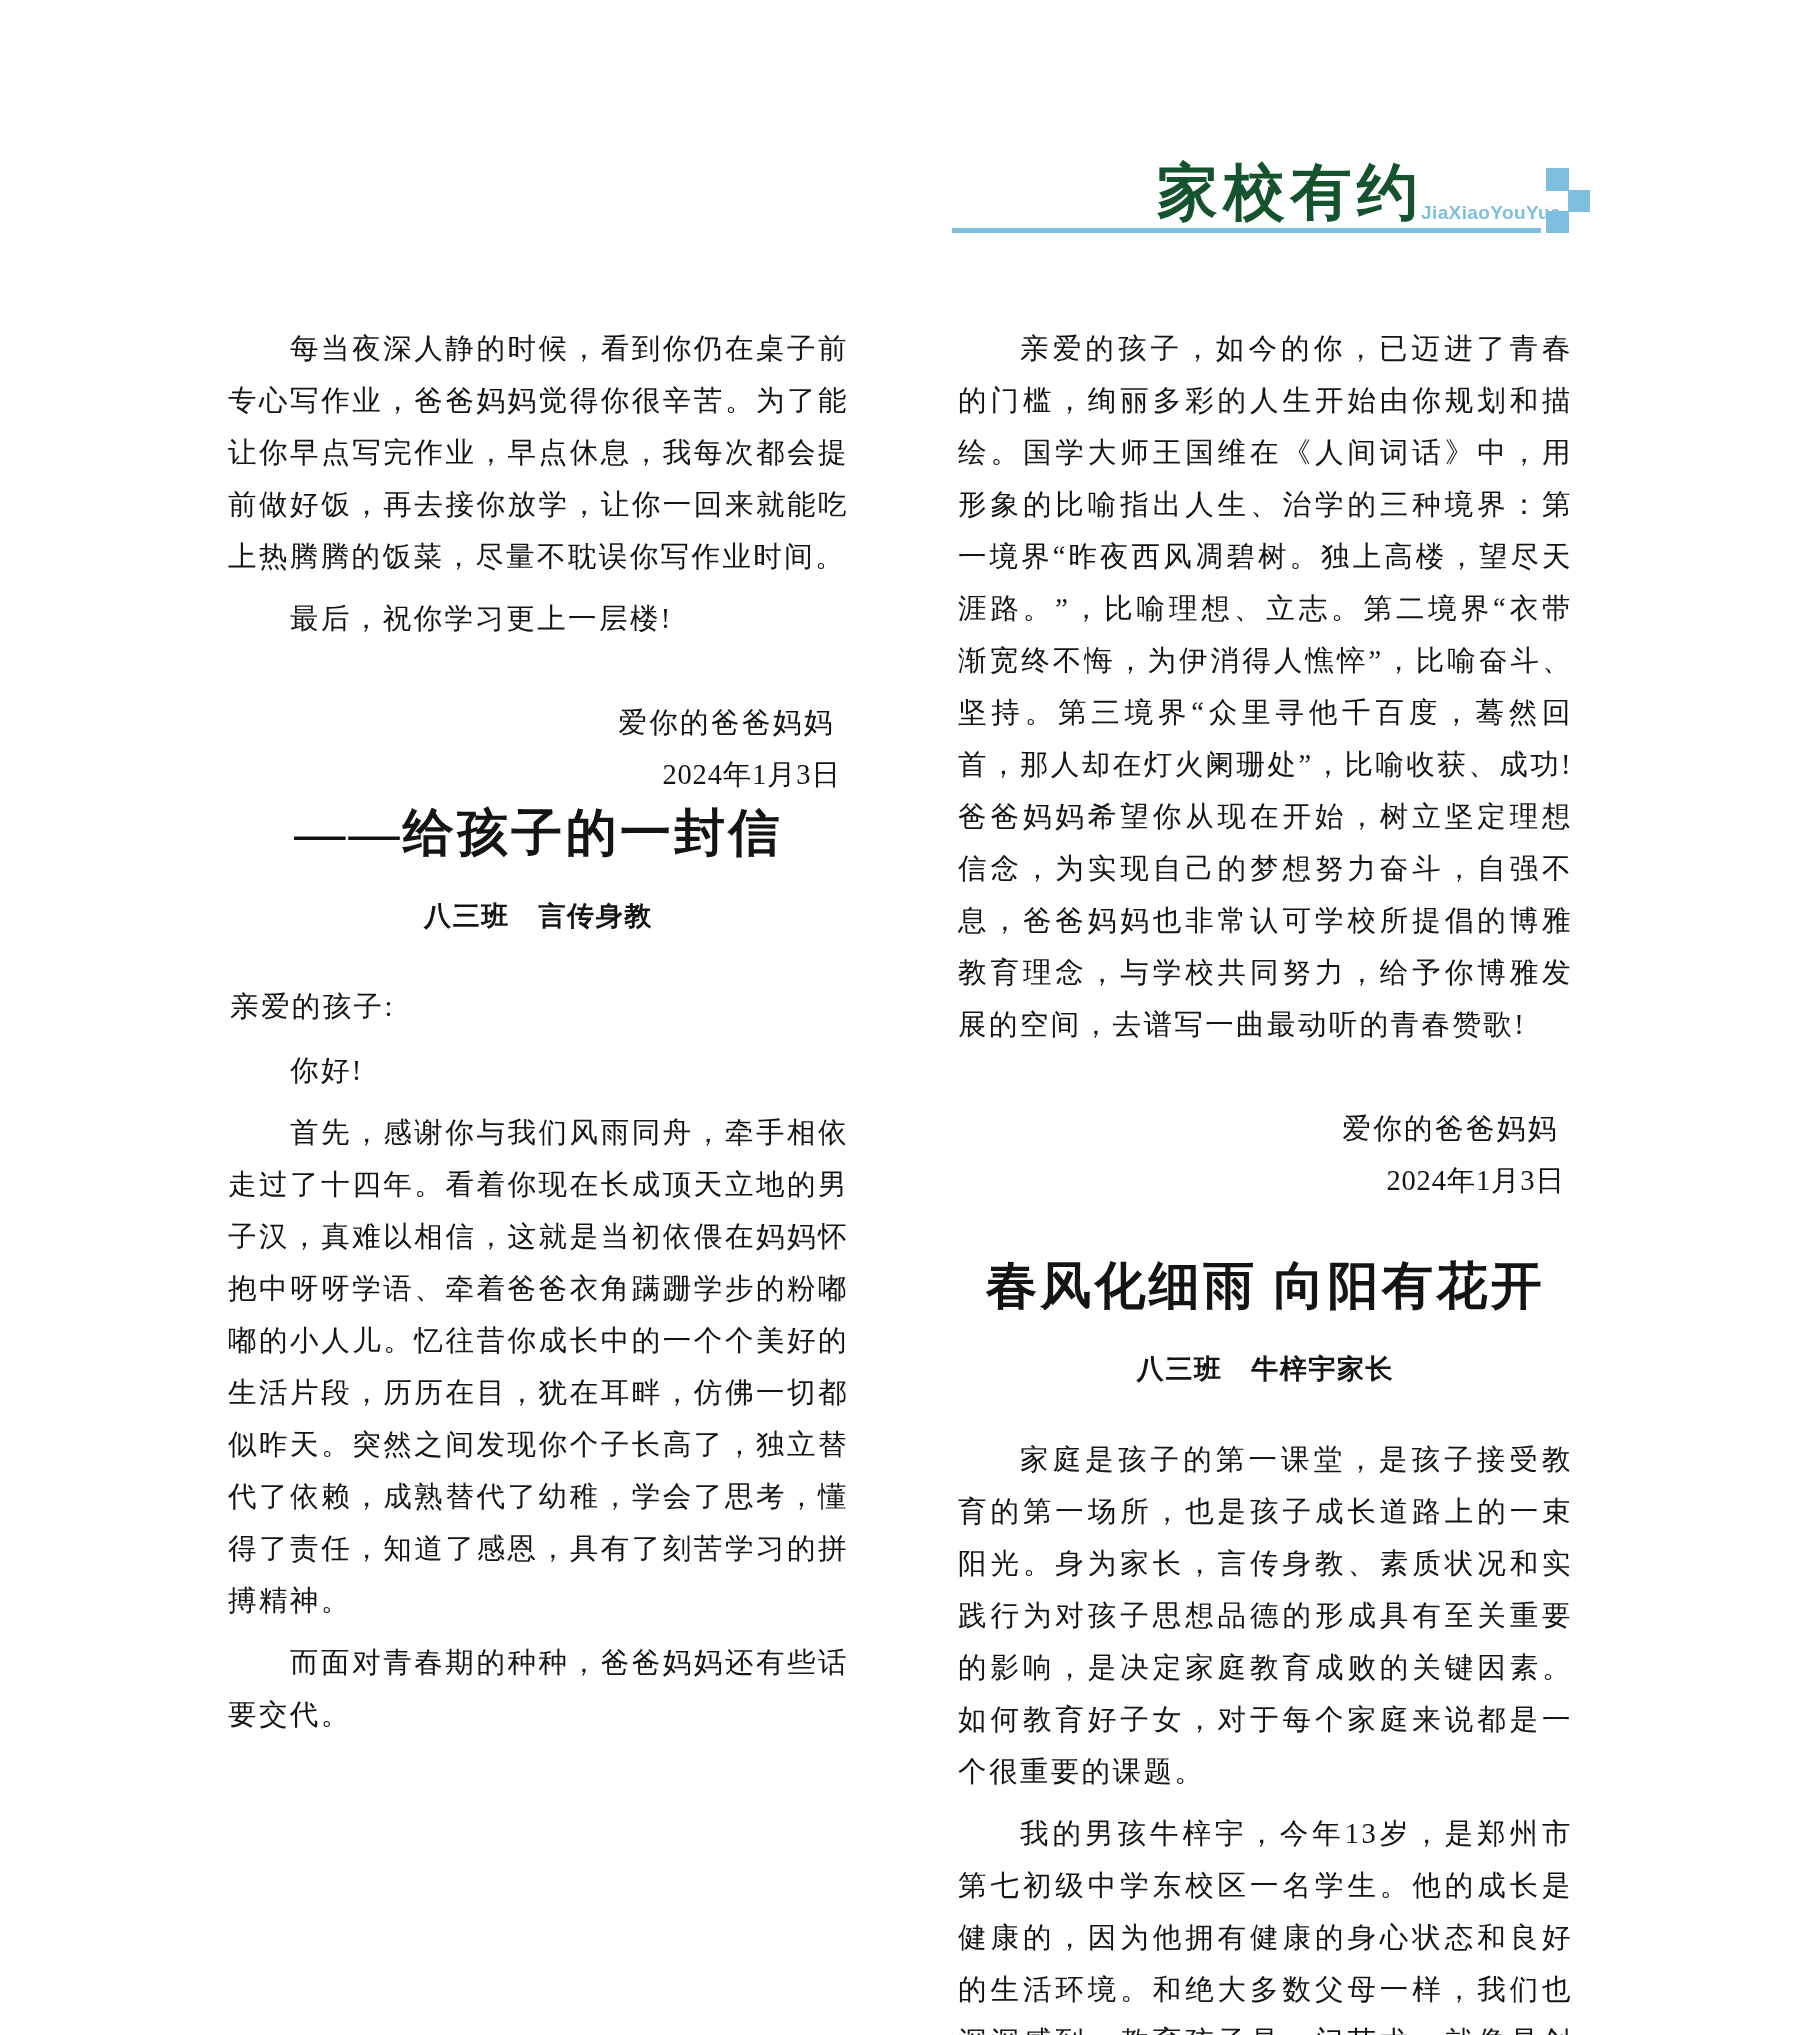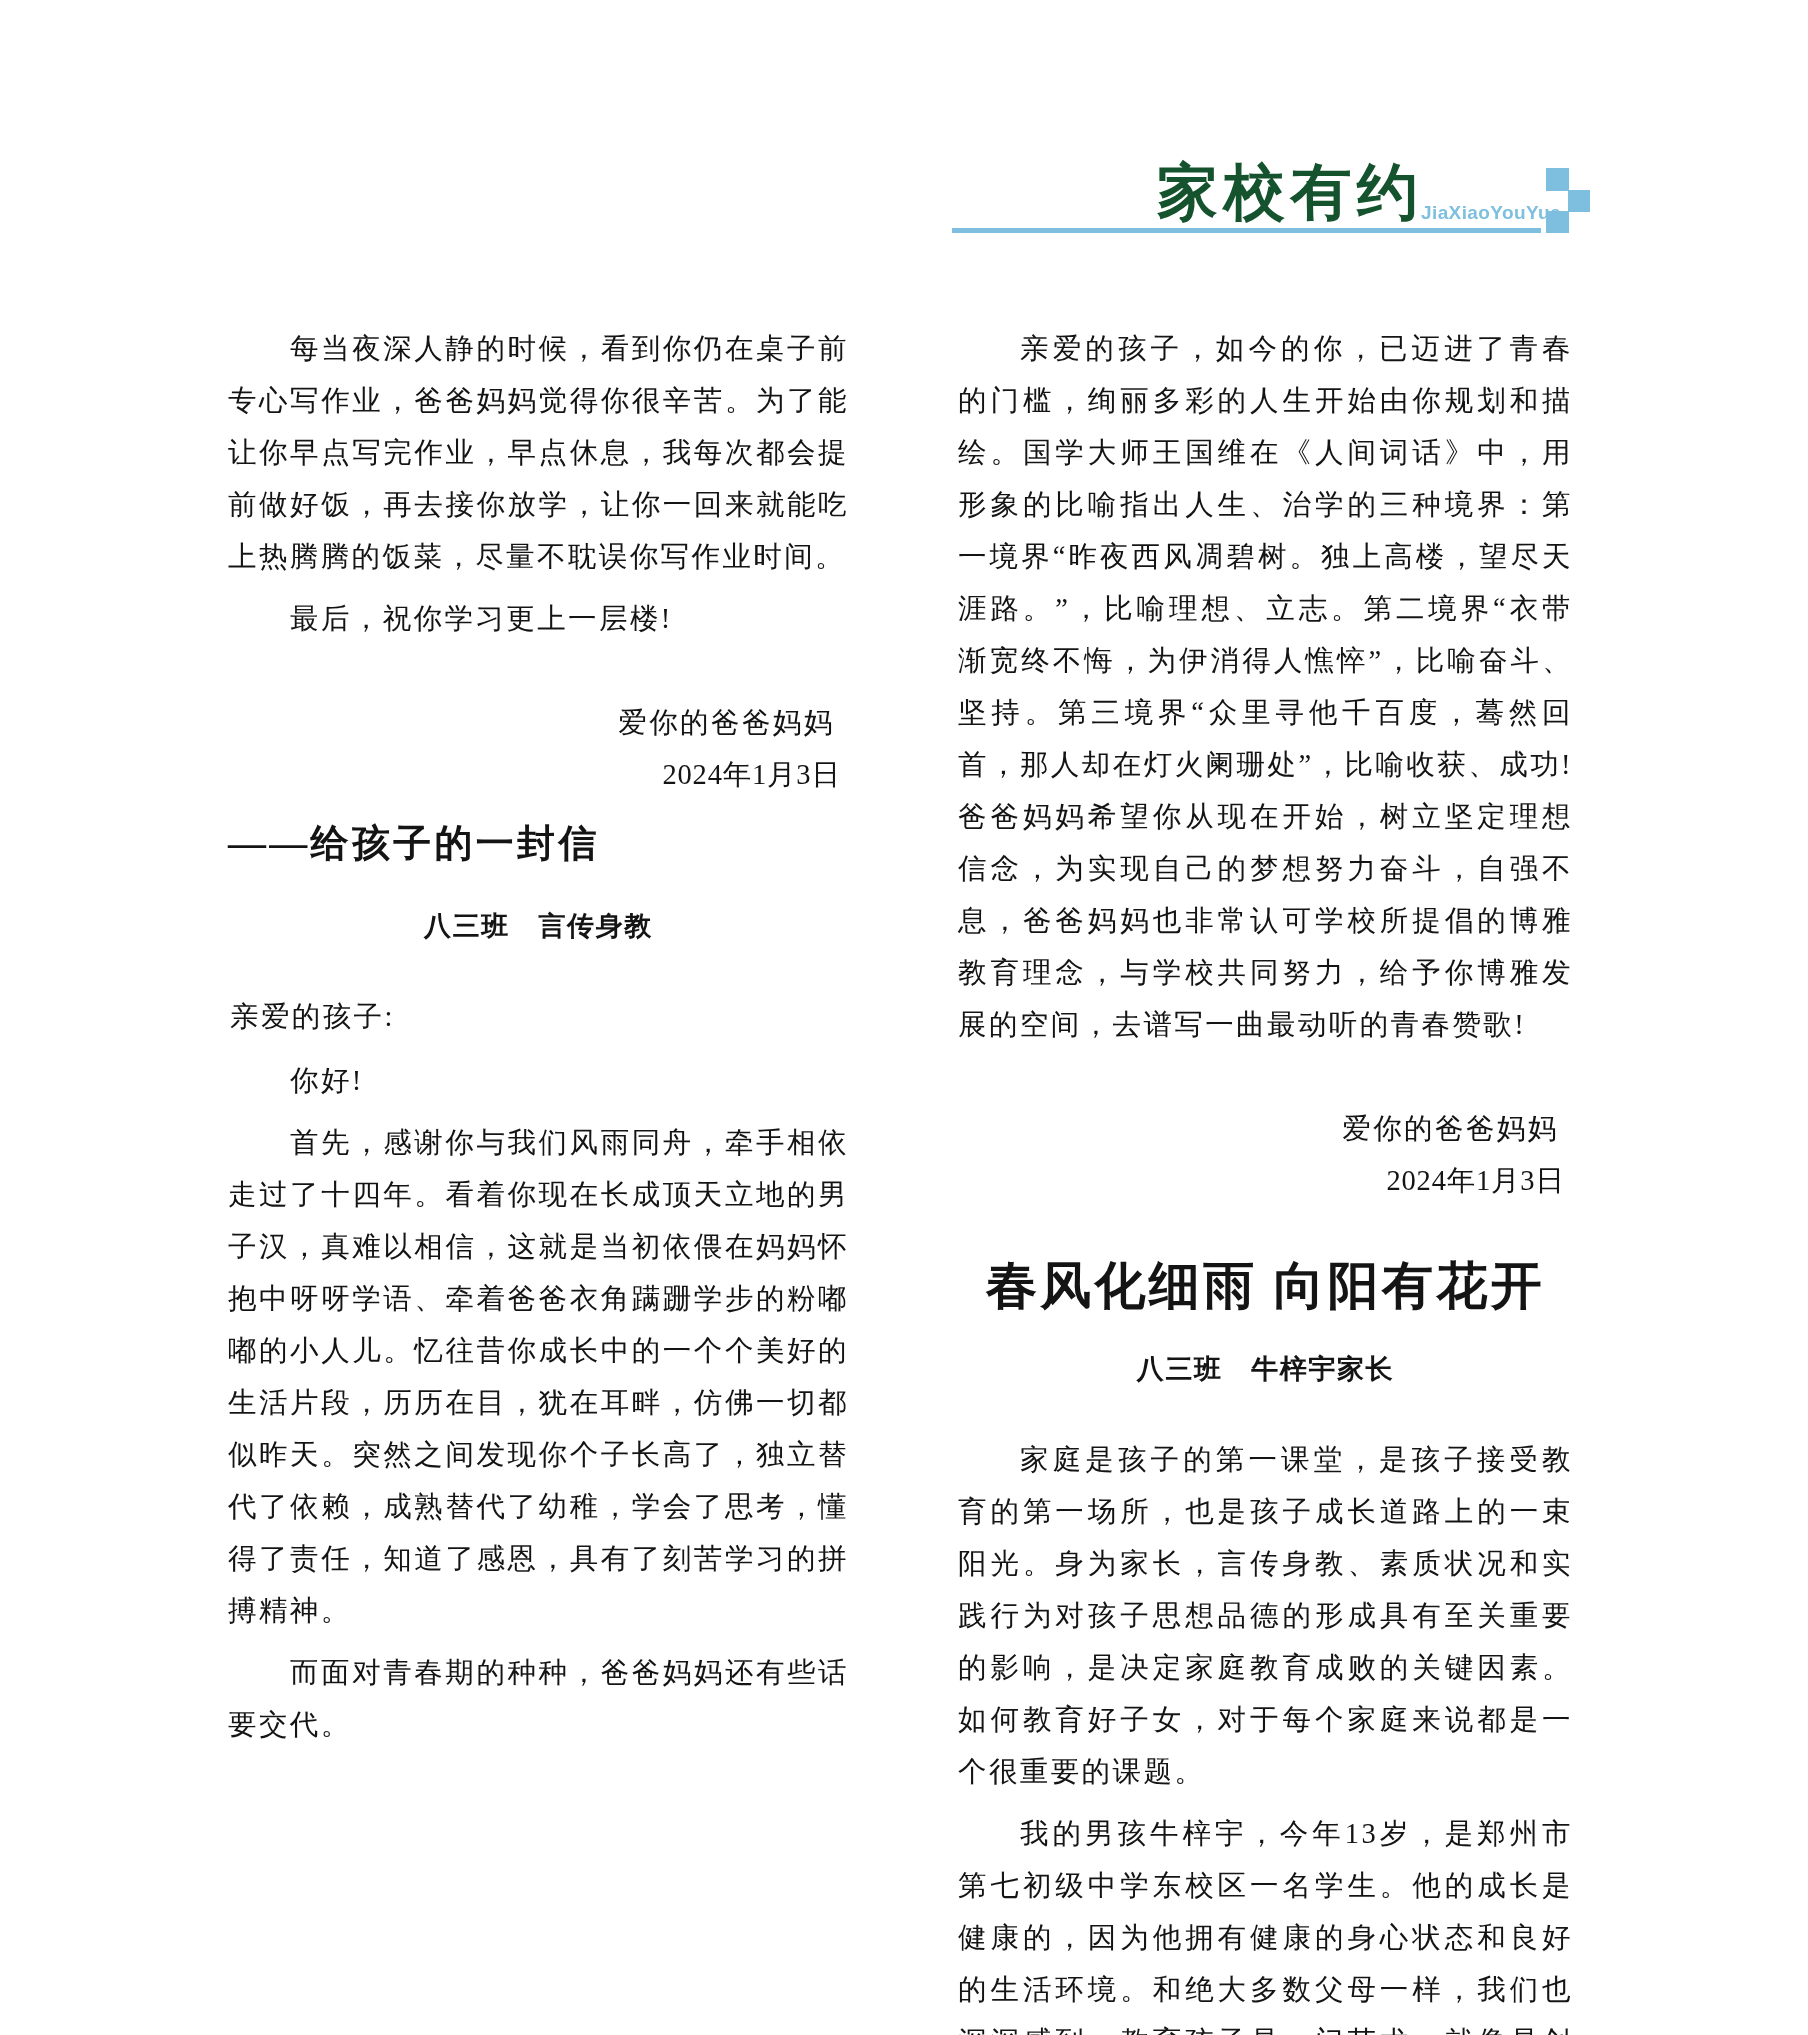--- a/index.html
+++ b/index.html
@@ -44,21 +44,21 @@
   p.flush { margin:12px; text-indent:0; }
 
   .sig-name { margin:52px 0 0 0; text-align:right; padding-right:24.4px; letter-spacing:2.4px; }
   .sig-date { margin:0; text-align:right; padding-right:18.3px; letter-spacing:0.8px; }
 
   .art-title {
     margin:47px 0 0 0; text-align:center;
     font-size:51px; line-height:64px; font-weight:bold;
     letter-spacing:3.3px; text-indent:0;
   }
-  .art-title2 { margin:10px; text-align:left; font-size:38px; line-height:64px; font-weight:bold; letter-spacing:3.3px; }
+  .art-title2 { margin:0; text-align:center; font-size:51px; line-height:64px; font-weight:bold; letter-spacing:3.3px; }
   .art-author {
     margin:25px 0 39px 0; text-align:center;
     font-size:27px; font-weight:bold; letter-spacing:1.6px;
   }
 </style>
 </head>
 <body>
 
 <div id="page">
 

